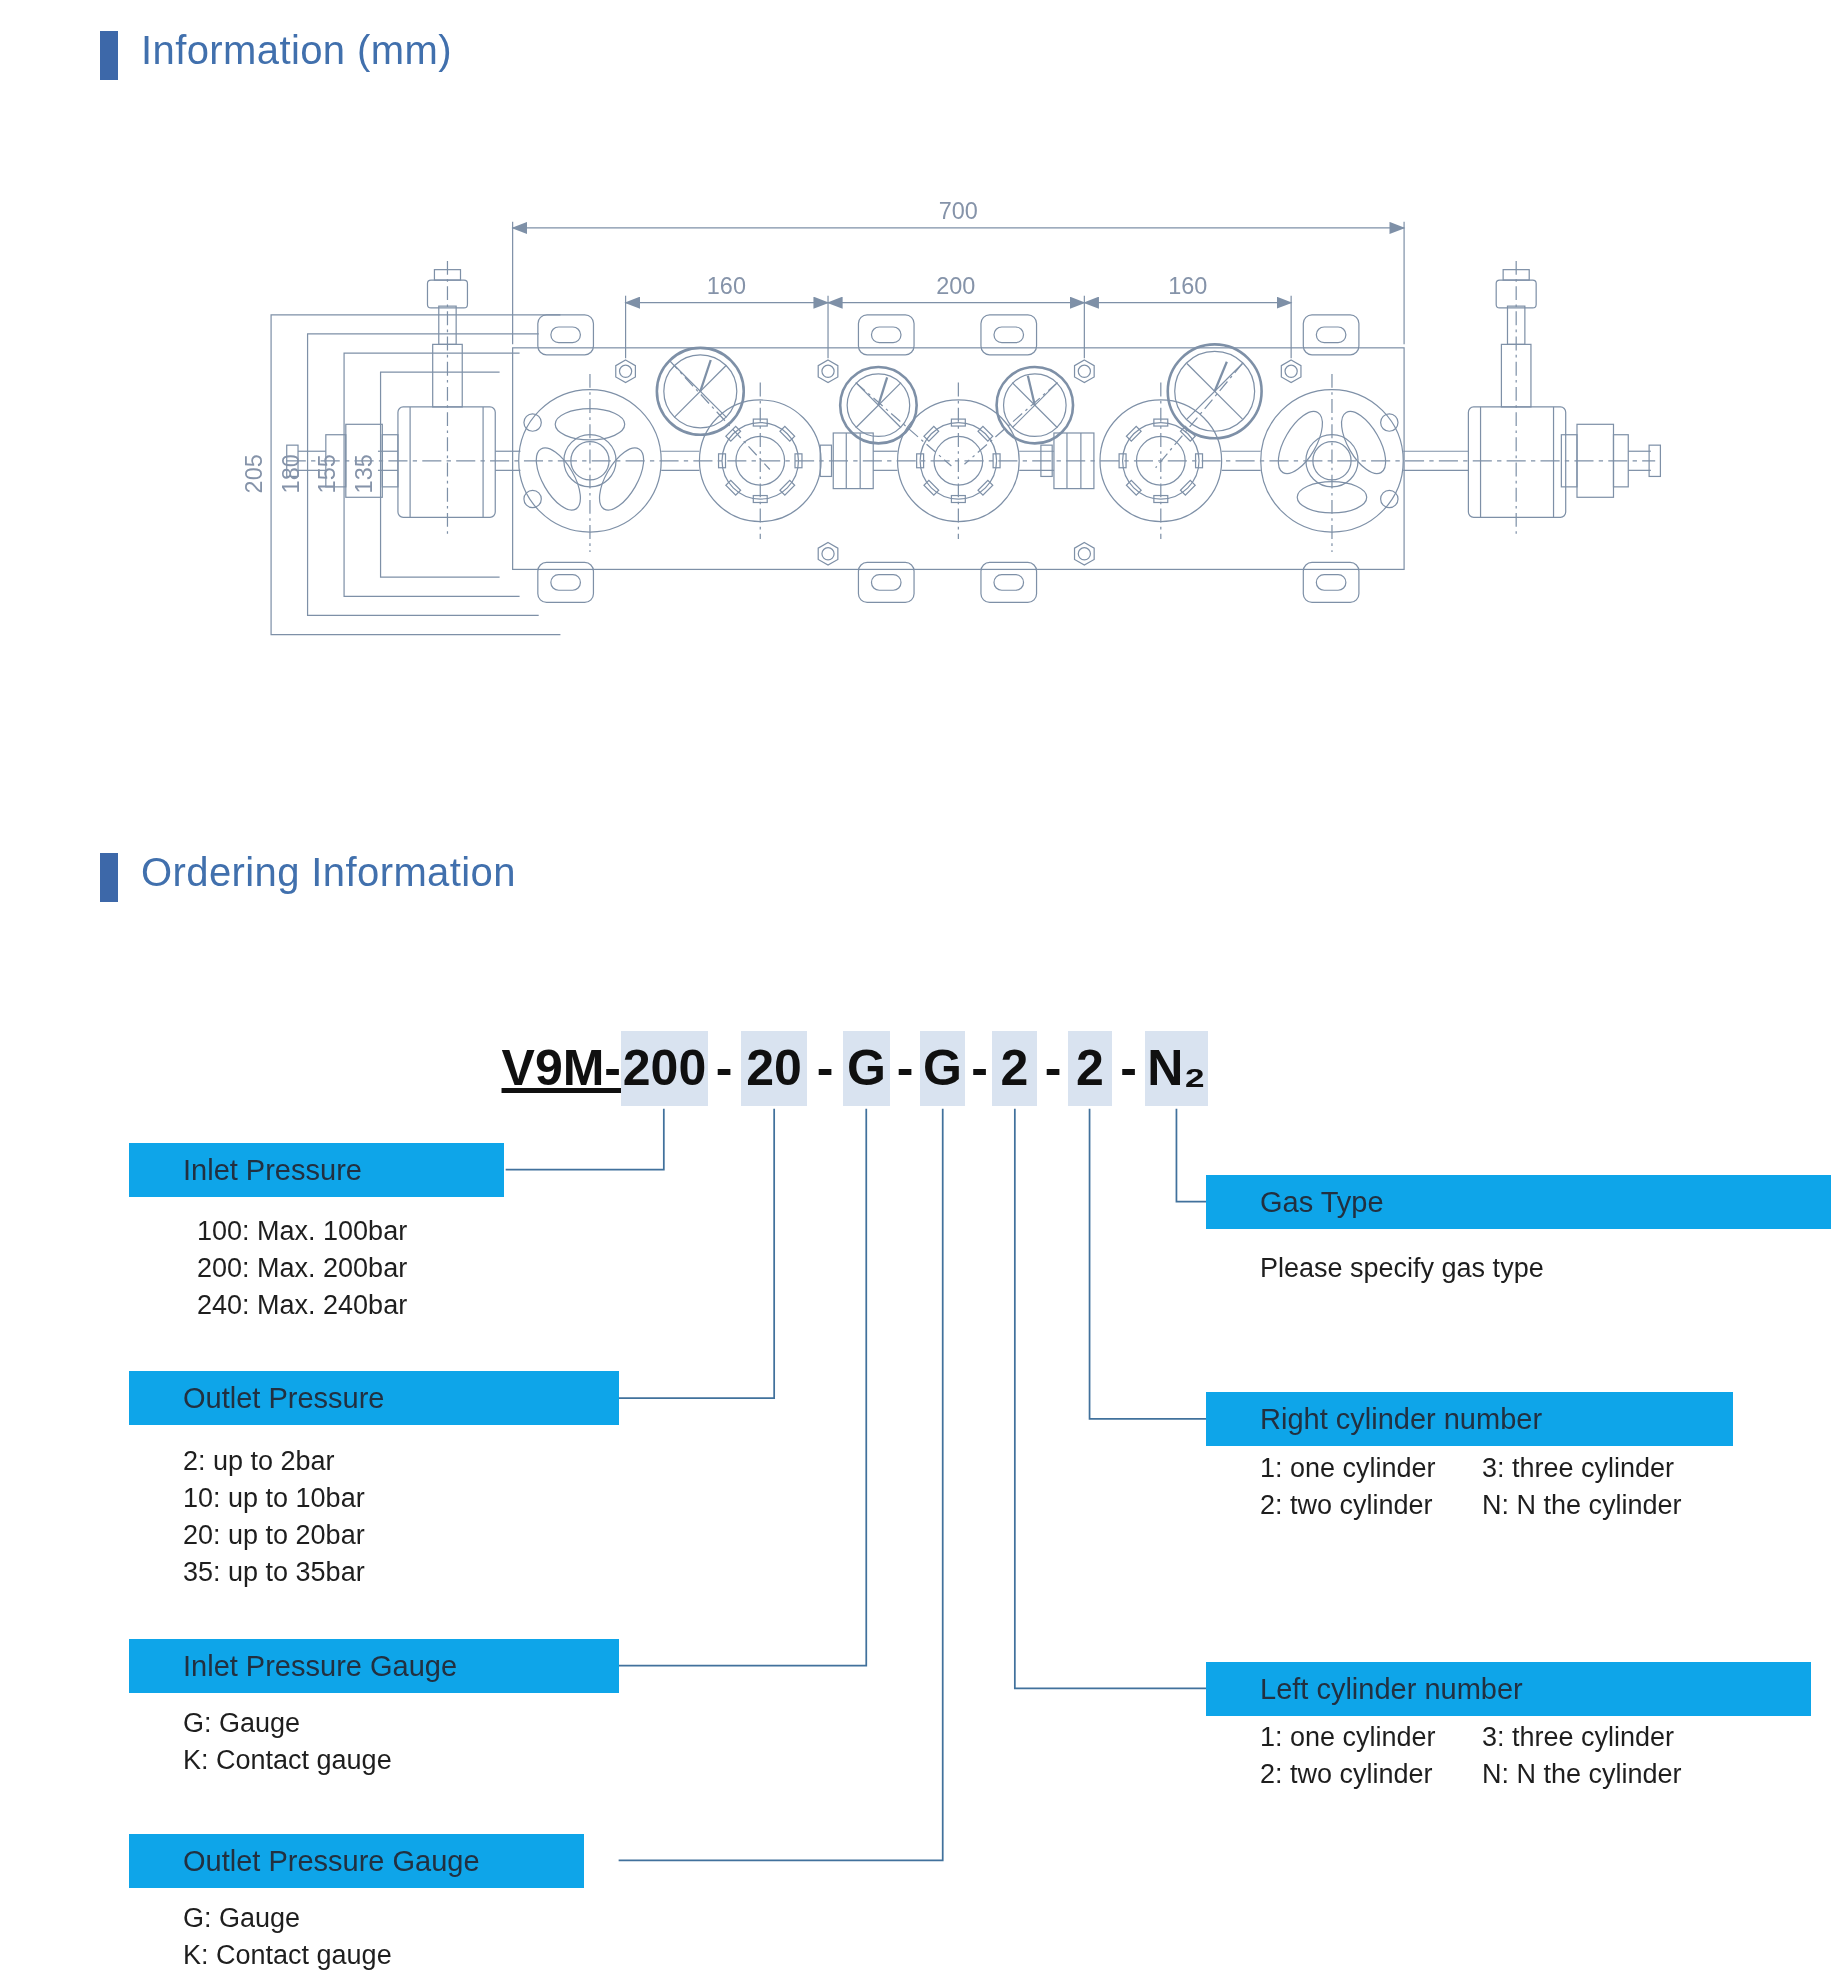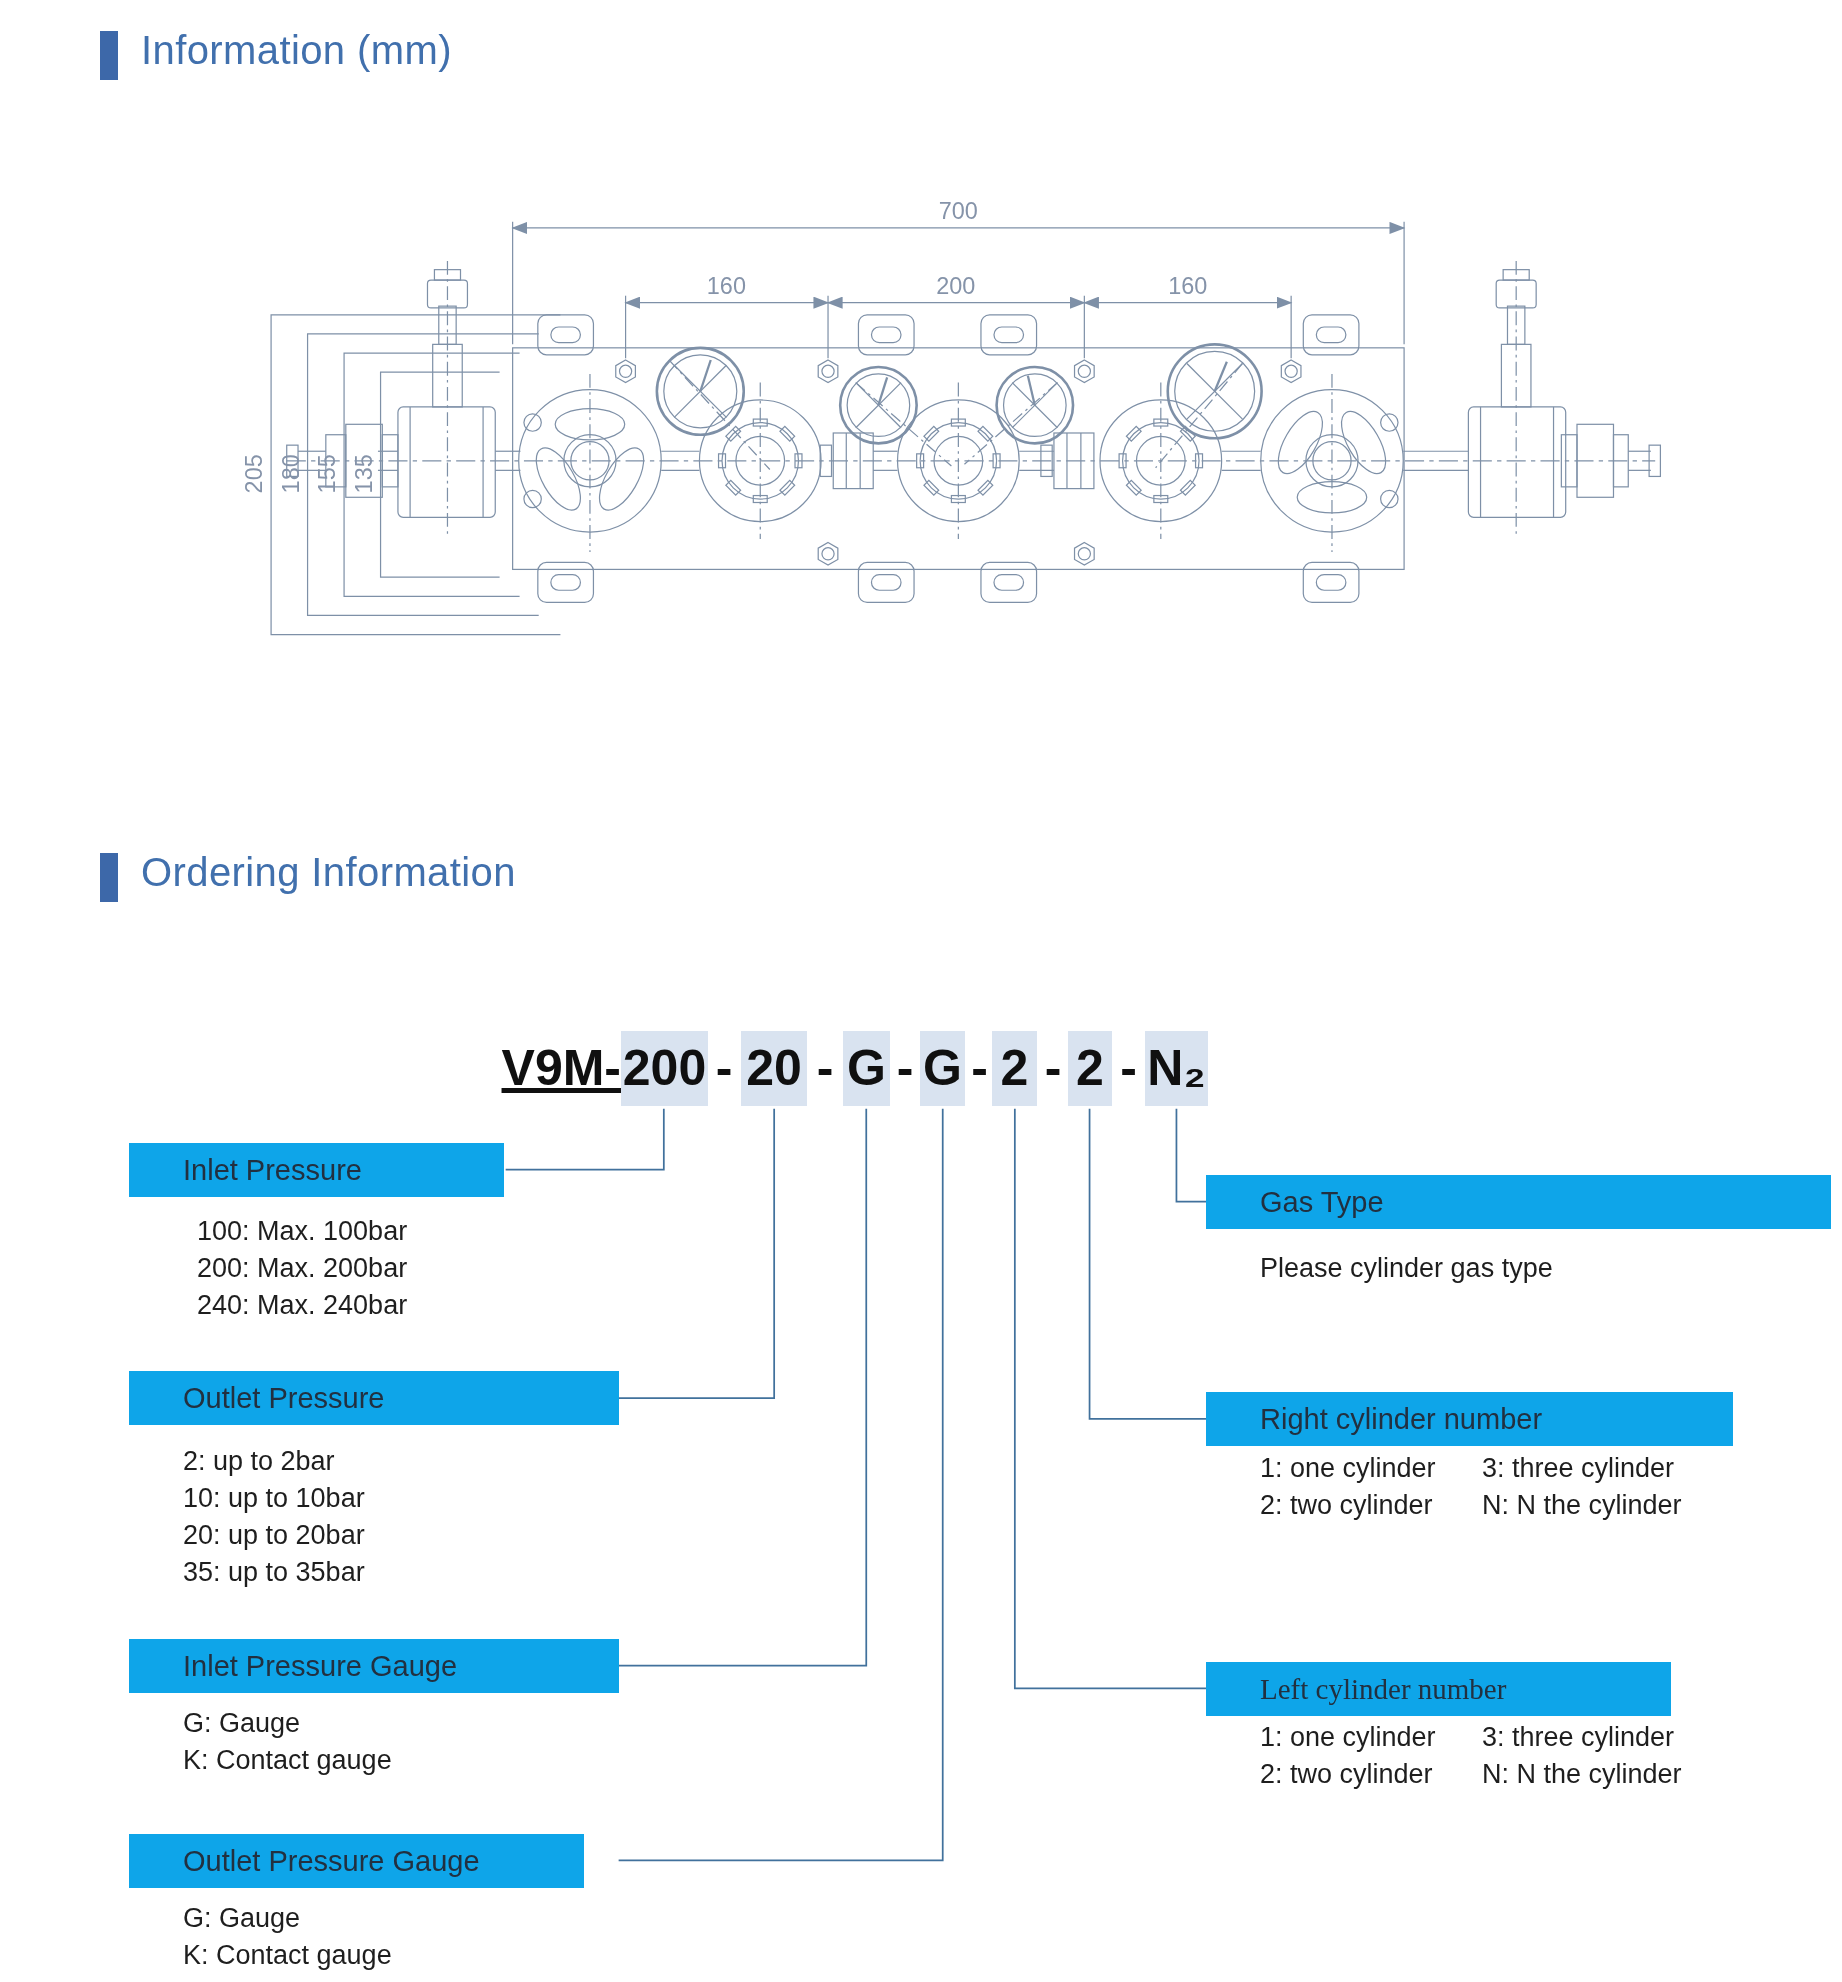--- a/index.html
+++ b/index.html
@@ -350,36 +350,36 @@
   </div>
 
   <div class="lbl-box" style="left:129px;top:1834px;width:455px;">Outlet Pressure Gauge</div>
   <div class="opts" style="left:183px;top:1900px;">
     <div>G: Gauge</div>
     <div>K: Contact gauge</div>
   </div>
 
   <div class="lbl-box" style="left:1206px;top:1175px;width:625px;">Gas Type</div>
   <div class="opts" style="left:1260px;top:1250px;">
-    <div>Please cylinder gas type</div>
+    <div>Please specify gas type</div>
   </div>
 
   <div class="lbl-box" style="left:1206px;top:1392px;width:527px;">Right cylinder number</div>
   <div class="opts" style="left:1260px;top:1450px;">
     <div class="opt-row">
       <span class="opt-col1">1: one cylinder</span>
       <span>3: three cylinder</span>
     </div>
     <div class="opt-row">
       <span class="opt-col1">2: two cylinder</span>
       <span>N: N the cylinder</span>
     </div>
   </div>
 
-  <div class="lbl-box" style="left:1206px;top:1662px;width:465px;font-family:Liberation Serif, serif;">Left cylinder number</div>
+  <div class="lbl-box" style="left:1206px;top:1662px;width:605px;">Left cylinder number</div>
   <div class="opts" style="left:1260px;top:1719px;">
     <div class="opt-row">
       <span class="opt-col1">1: one cylinder</span>
       <span>3: three cylinder</span>
     </div>
     <div class="opt-row">
       <span class="opt-col1">2: two cylinder</span>
       <span>N: N the cylinder</span>
     </div>
   </div>

